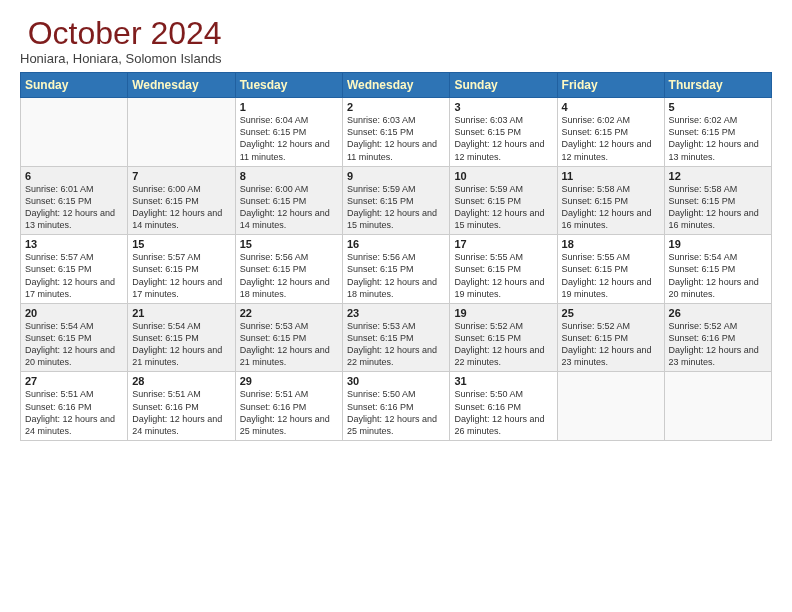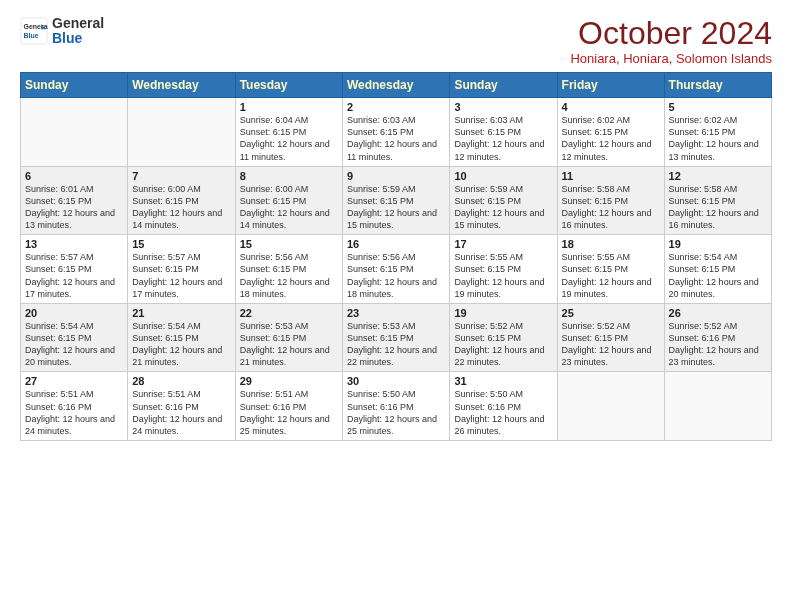--- a/index.html
+++ b/index.html
@@ -49,21 +49,21 @@
     }
     .month-title {
       font-size: 32px;
       font-weight: normal;
       color: #7f1d1d;
       line-height: 1.1;
       text-align: right;
     }
     .subtitle {
       font-size: 13px;
-      color: #b91c1c;
+      color: #404040;
     }
     .calendar {
       width: 100%;
       border-collapse: collapse;
       border: 1px solid #ccc;
     }
     .calendar th {
       background-color: #2e74b5;
       color: #fef9c3;
       font-size: 12px;
@@ -98,32 +98,20 @@
     }
     .row-shade td {
       background: #f0f0f0;
     }
   </style>
 </head>
 <body>
 
 <div class="page">
   <div class="header">
-    <div class="logo">
-      <svg class="logo-icon" viewBox="0 0 32 32">
-        <rect x="1" y="1" width="30" height="30" rx="3" fill="#fff" stroke="#ccc" stroke-width="0.5"></rect>
-        <text x="4" y="14" font-size="8" font-weight="bold" fill="#333" font-family="Arial">General</text>
-        <text x="4" y="24" font-size="8" font-weight="bold" fill="#1a5fa8" font-family="Arial">Blue</text>
-        <polygon points="24,8 30,14 24,14" fill="#2e74b5"></polygon>
-      </svg>
-      <div class="logo-text">
-        <span class="logo-general">General</span>
-        <span class="logo-blue">Blue</span>
-      </div>
-    </div>
     <div class="title-section">
       <div class="month-title">October 2024</div>
       <div class="subtitle">Honiara, Honiara, Solomon Islands</div>
     </div>
   </div>
 
   <table class="calendar">
     <thead>
       <tr>
         <th>Sunday</th>

